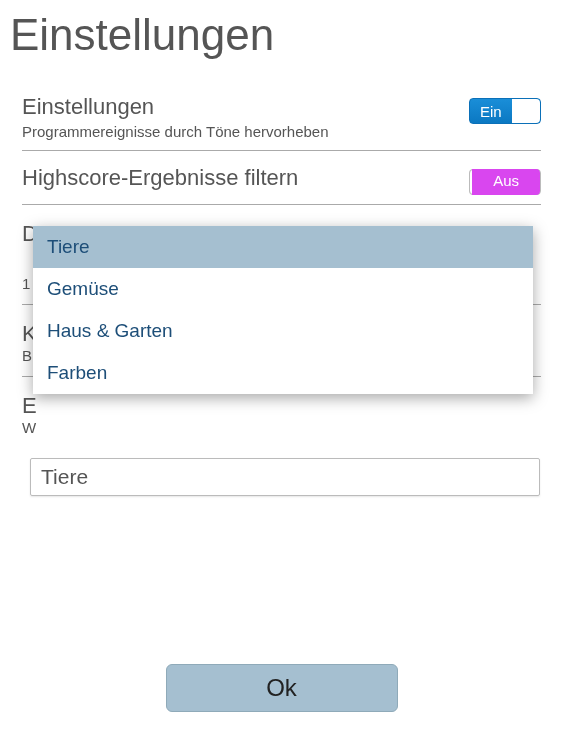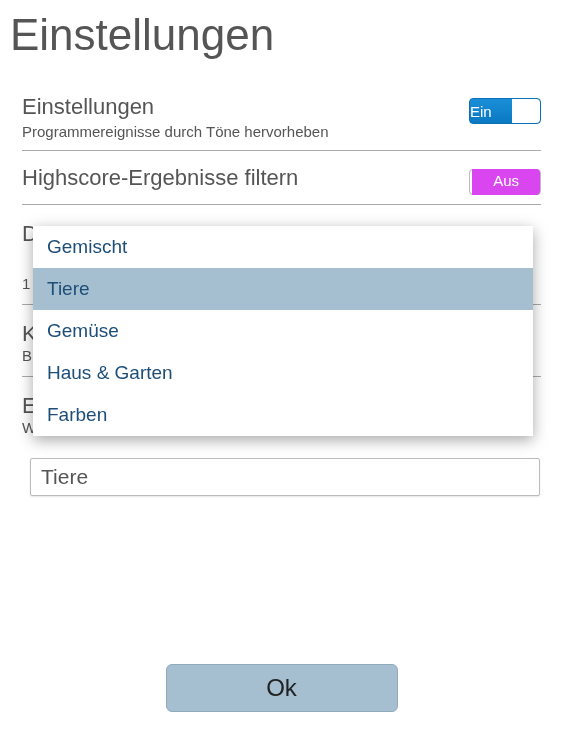--- a/index.html
+++ b/index.html
@@ -56,20 +56,21 @@
       right: 0;
       top: 0;
       width: 28px;
       height: 100%;
       background: #fff;
       border-radius: 0 4px 4px 0;
     }
     .toggle-on .lbl {
       color: #fff;
       font-size: 15px;
+      padding-left: 10px;
     }
     .toggle-off {
       background: #f5f5f5;
     }
     .toggle-off .knob {
       position: absolute;
       left: 0;
       top: 0;
       width: 28px;
       height: 100%;
@@ -187,20 +188,19 @@
   <div class="obscured" style="border-bottom:none;">
     <div class="obscured-title partial">E</div>
     <div class="obscured-sub partial">W</div>
   </div>
 
   <div class="select-field">Tiere</div>
 
 </div>
 
 <div class="dropdown-panel" id="dropdown-panel">
-    <div class="dd-item">Gemischt</div>
     <div class="dd-item selected">Tiere</div>
     <div class="dd-item">Gemüse</div>
     <div class="dd-item">Haus &amp; Garten</div>
     <div class="dd-item">Farben</div>
   </div>
 
 <button class="ok-btn">Ok</button>
 
 </body></html>

